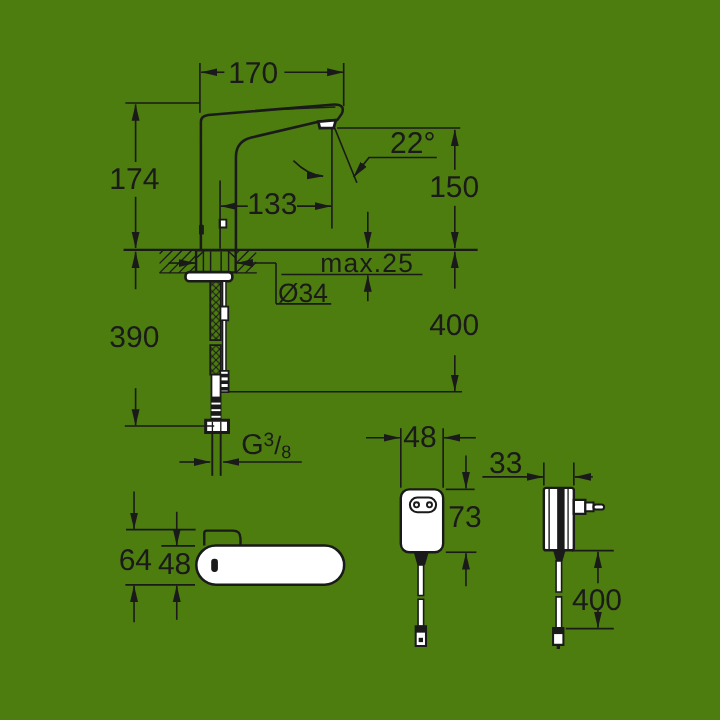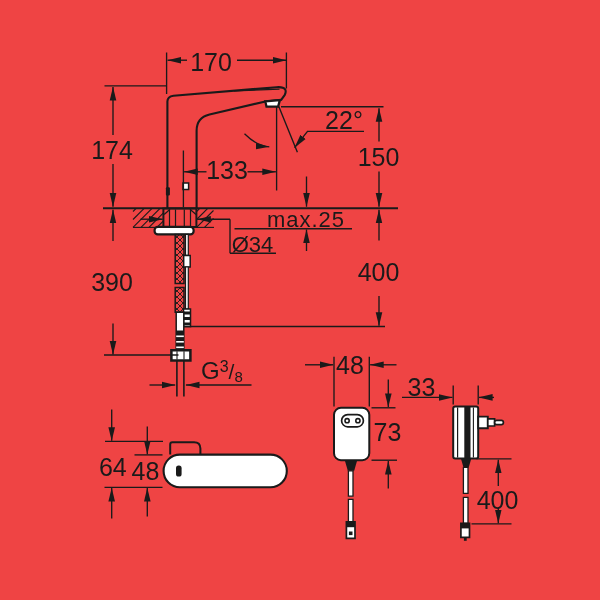--- a/index.html
+++ b/index.html
@@ -1,16 +1,16 @@
 <!DOCTYPE html>
 <html><head>
 <meta charset="utf-8">
 <style>
   html,body{margin:0;padding:0;background:#ffffff;}
-  .stage{width:600px;height:600px;background:#ef4444;position:relative;overflow:hidden;}
+  .stage{width:600px;height:600px;background:#4d7c0f;position:relative;overflow:hidden;}
   svg{display:block;}
   text{font-family:"Liberation Sans","DejaVu Sans",sans-serif;fill:#1a1a1a;}
   .num{font-size:25px;}
   .small{font-size:22px;}
   .gmain{font-size:24px;}
   line,path,rect,circle,polygon{vector-effect:non-scaling-stroke;}
 </style>
 </head>
 <body>
 

